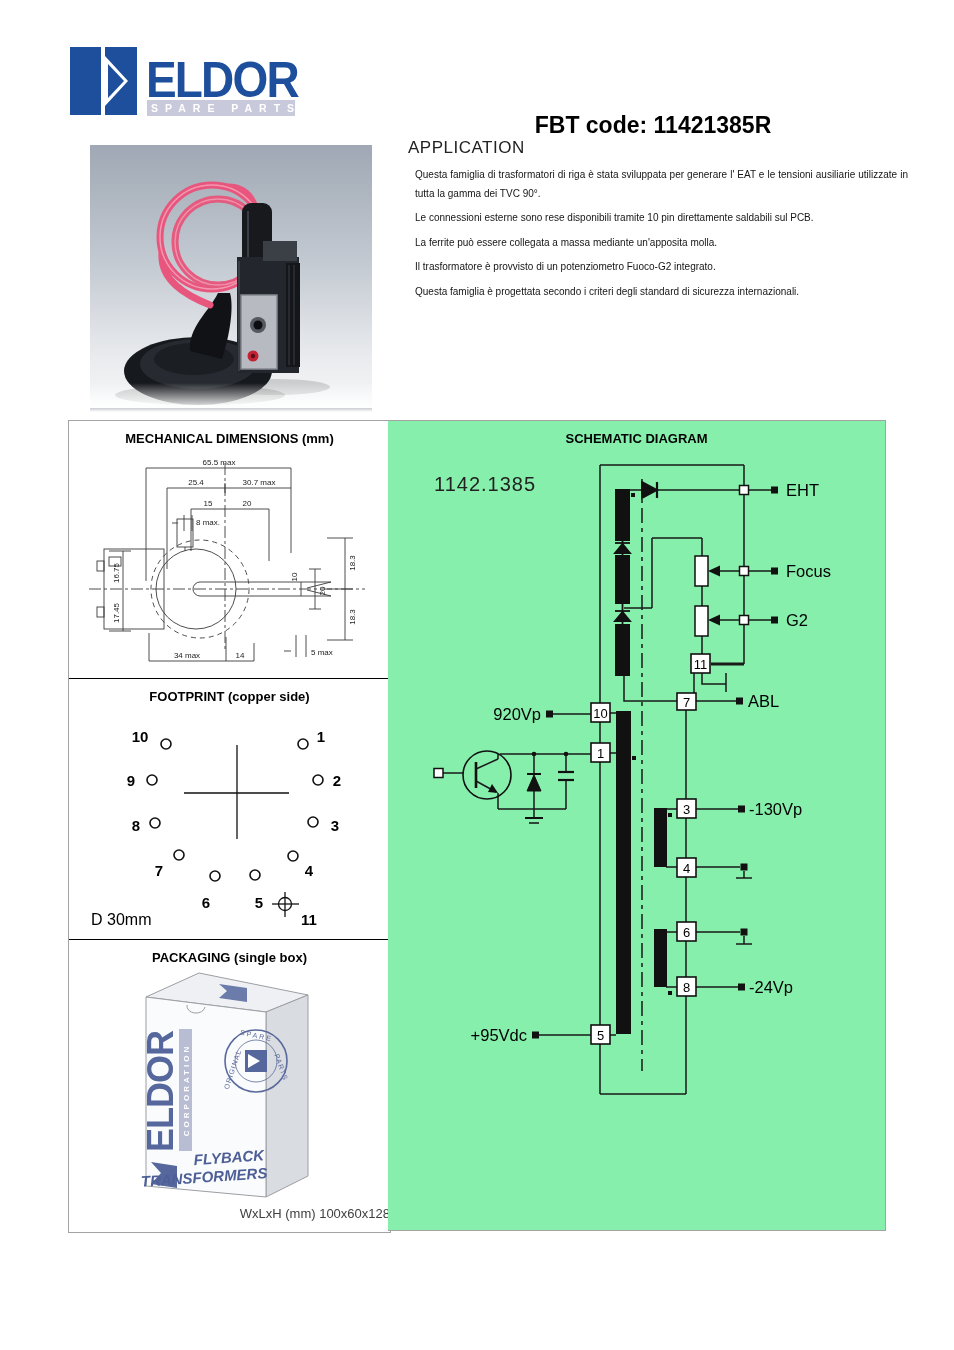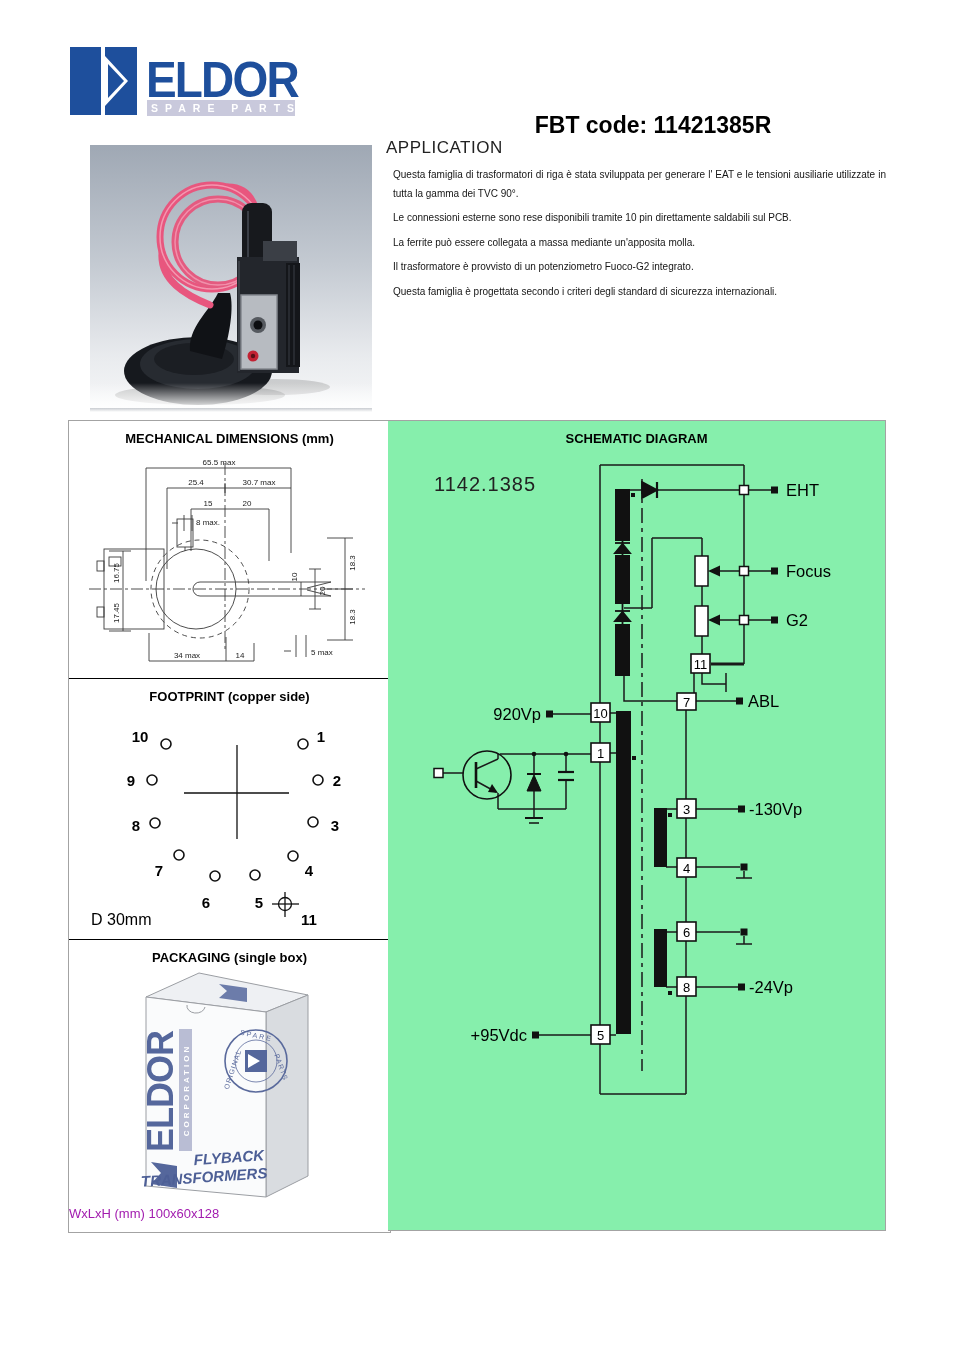--- a/index.html
+++ b/index.html
@@ -13,37 +13,37 @@
   .logo-bar{position:absolute;left:77px;top:53px;width:148px;height:16px;background:#c9c9dc;
             color:#fff;font-size:10.5px;font-weight:bold;letter-spacing:7px;text-align:center;
             line-height:16px;padding-left:4px;box-sizing:border-box;white-space:nowrap;}
   .doc-title{position:absolute;left:420px;top:72px;width:466px;text-align:center;
              font-size:23px;font-weight:bold;color:#000;margin-top:40px;}
   
   .photo{position:absolute;left:90px;top:145px;width:282px;height:265px;}
   .photo-shadow{position:absolute;left:90px;top:408px;width:282px;height:4px;
                 background:linear-gradient(#c9ccd1,#ffffff);}
   
-  .application{position:absolute;left:386px;top:138px;width:500px;}
+  .application{position:absolute;left:408px;top:138px;width:500px;}
   .application h2{margin:0 0 8px 0;font-size:17px;font-weight:400;letter-spacing:.5px;color:#222;}
   .application p{margin:0 0 6px 7px;font-size:10px;line-height:1.85;text-align:justify;color:#151515;}
   
   .panel,.panel-right{box-sizing:border-box;background:#86efac;}
   .left-col{position:absolute;left:68px;top:420px;width:321px;height:811px;
             border:1px solid #a3a3a3;}
   .panel-right{position:absolute;left:388px;top:420px;width:498px;height:811px;
             border:1px solid #a3a3a3;border-left:none;}
   .section{position:relative;border-bottom:1px solid #000000;}
   .section:last-child{border-bottom:none;}
   .sec-mech{height:257px;} .sec-foot{height:260px;} .sec-pack{height:291px;}
   .panel-title{position:absolute;top:10px;left:0;right:0;text-align:center;
                font-size:13px;font-weight:bold;color:#000;z-index:2;}
   .sec-svg{position:absolute;left:0;top:0;}
-  .pack-caption{position:absolute;bottom:10px;left:0;right:0;text-align:left;
-                font-size:13px;color:#a21caf;}
+  .pack-caption{position:absolute;bottom:10px;left:0;right:0;text-align:right;
+                font-size:13px;color:#404040;}
   svg text{font-family:"Liberation Sans",sans-serif;}
 </style>
 </head>
 <body>
 
 <div class="page">
 
   <div class="logo">
     <svg class="logo-mark" width="70" height="70" viewBox="0 0 70 70">
       <rect x="0" y="0" width="31" height="68" fill="#1e4f9c"></rect>

